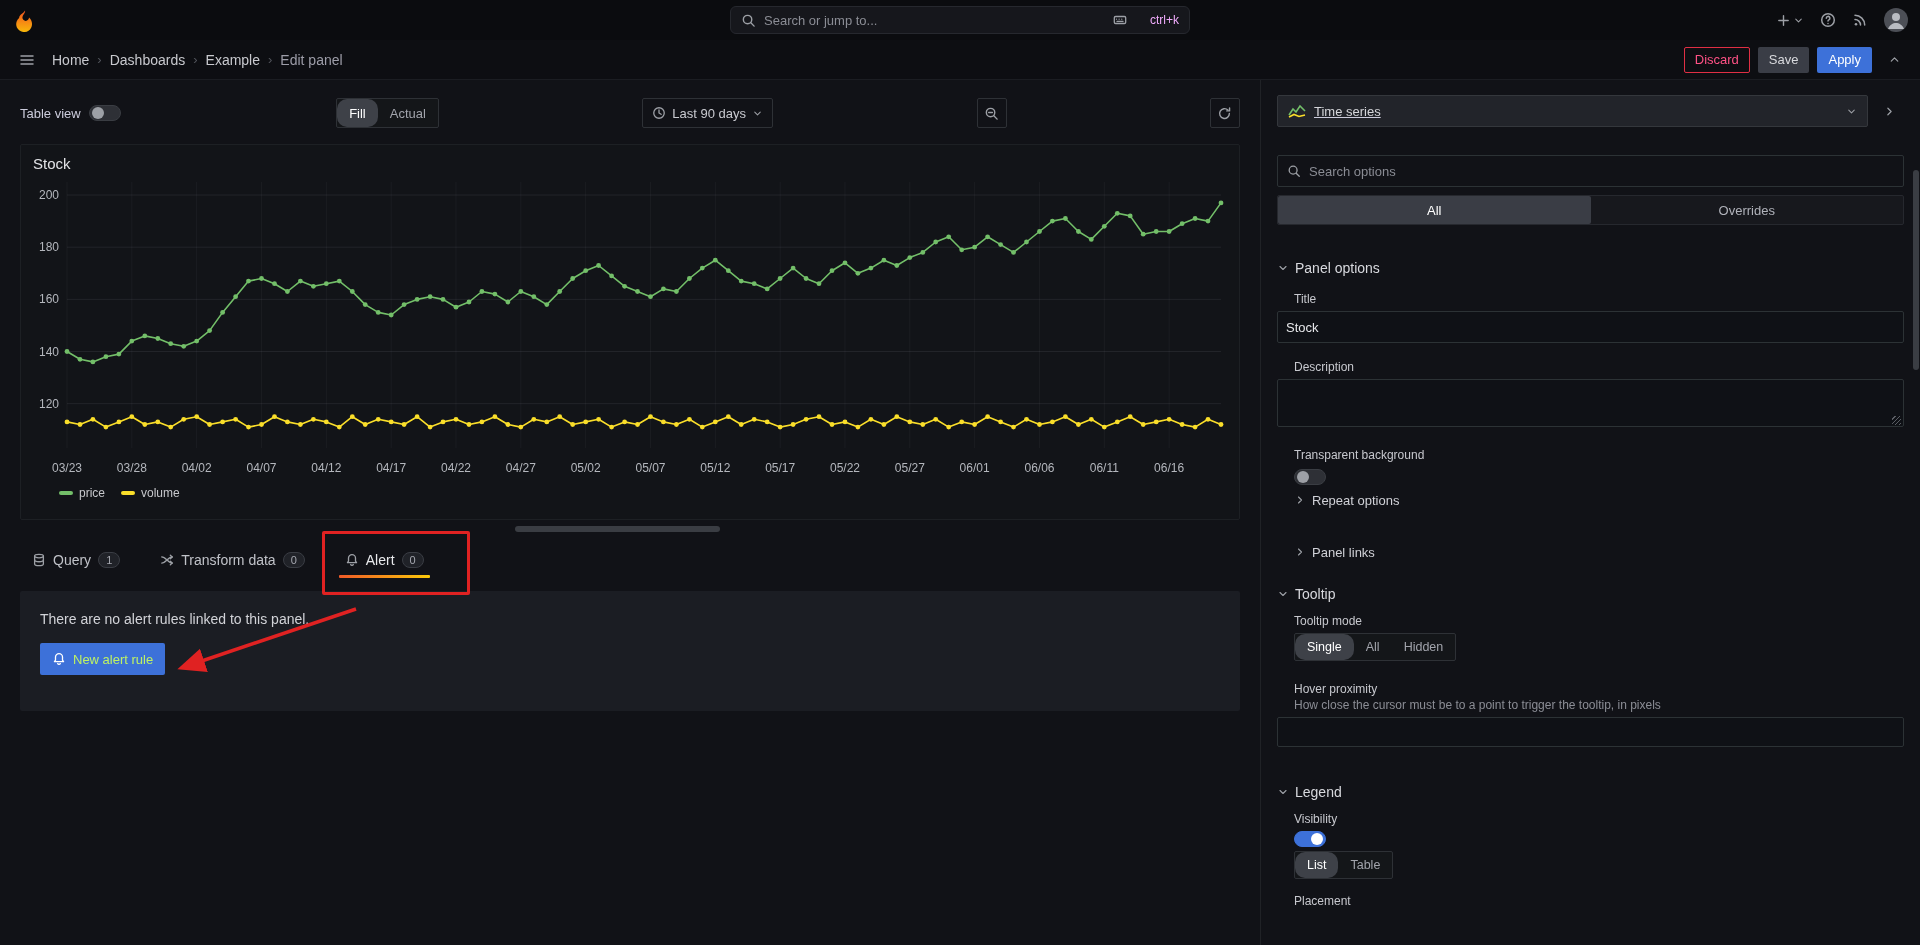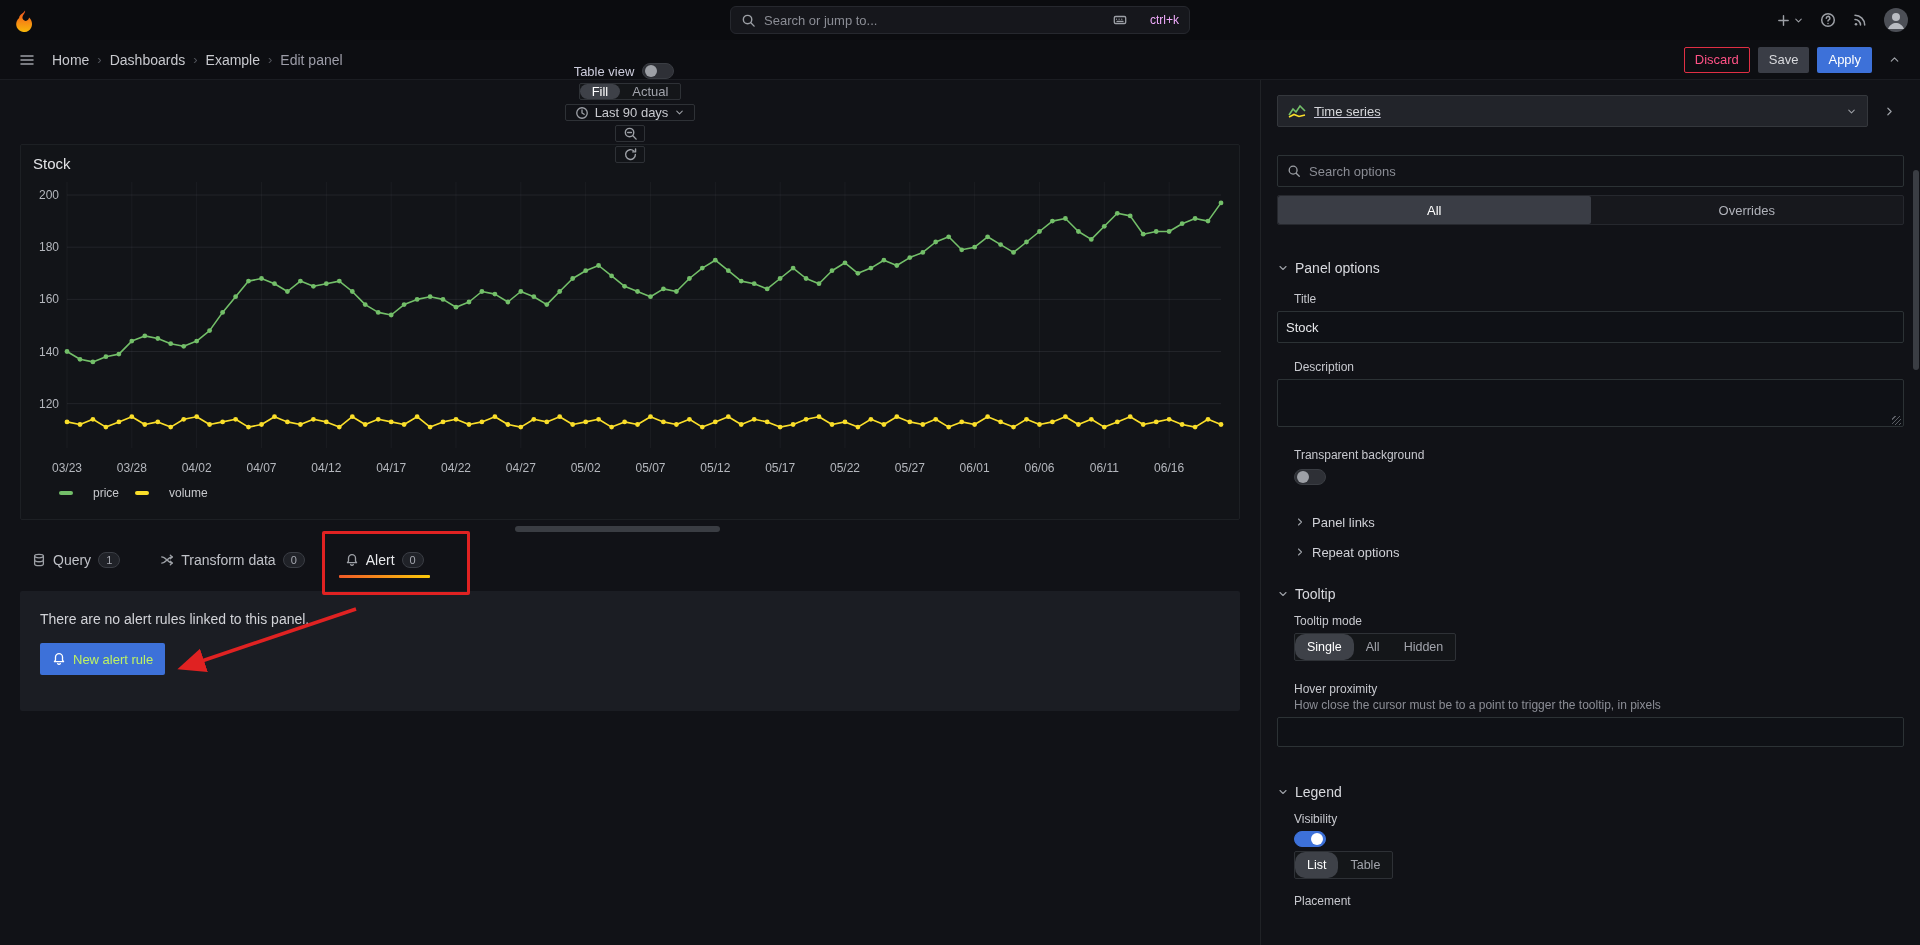--- a/index.html
+++ b/index.html
@@ -31,37 +31,37 @@
   .btn { height:26px; padding:0 10px; border-radius:2px; font-size:13px; display:flex; align-items:center; gap:6px; cursor:pointer; border:1px solid transparent; }
   .btn-destructive { color:#ff5286; border-color:#e02f44; background:transparent; }
   .btn-secondary { background:#3a3d46; color:#d8d9dd; }
   .btn-primary { background:#3d71d9; color:#ffffff; }
   .collapse-btn { width:28px; height:28px; display:flex; align-items:center; justify-content:center; cursor:pointer; }
 
   
   .workspace { display:flex; height:865px; }
   .main { flex:1; min-width:0; position:relative; padding:18px 20px 0 20px; }
 
-  .edit-toolbar { height:30px; display:flex; align-items:center; justify-content:center; gap:4px;flex-direction:column; }
+  .edit-toolbar { height:30px; display:flex; align-items:center; justify-content:space-between; gap:24px; }
   .tv-group { display:flex; align-items:center; gap:8px; margin-right:12px; font-size:13px; color:#ccccdc; }
   .switch { width:32px; height:16px; border-radius:8px; background:#2e3036; border:1px solid #3a3d43; position:relative; cursor:pointer; flex:none; }
   .switch .knob { position:absolute; top:1px; left:2px; width:12px; height:12px; border-radius:50%; background:#9da0a6; }
   .switch.on { background:#3d71d9; border-color:#3d71d9; }
   .switch.on .knob { left:auto; right:2px; background:#ffffff; }
   .btn-group { display:inline-flex; align-items:stretch; background:#141619; border:1px solid #2e3136; border-radius:2px; height:30px; }
   .btn-group .opt { display:flex; align-items:center; padding:0 12px; font-size:13px; color:#a2a4ac; cursor:pointer; border-radius:10px; }
   .btn-group .opt.active { background:#3e4148; color:#ffffff; }
   .tb-btn { height:30px; display:flex; align-items:center; gap:6px; padding:0 9px; border:1px solid #2e3136; border-radius:2px; color:#c9cad0; font-size:13px; cursor:pointer; background:transparent; }
   .tb-btn.square { width:30px; justify-content:center; padding:0; }
 
   
   .panel { margin-top:16px; height:376px; background:#121418; border:1px solid #1d2024; border-radius:2px; padding:10px 12px 4px 12px; }
   .panel-title { font-size:15px; color:#e3e4e8; font-weight:500; margin-bottom:4px; }
   .legend-row { display:flex; align-items:center; gap:16px; padding-left:26px; margin-top:2px; }
-  .legend-item { display:flex; align-items:center; gap:20px; font-size:12px; color:#c7c8cc; cursor:pointer; }
+  .legend-item { display:flex; align-items:center; gap:6px; font-size:12px; color:#c7c8cc; cursor:pointer; }
   .legend-item .swatch { width:14px; height:4px; border-radius:2px; display:inline-block; }
 
   .hscroll { height:6px; margin-top:6px; position:relative; }
   .hscroll .thumb { position:absolute; left:495px; width:205px; height:6px; border-radius:3px; background:#3a3d43; cursor:grab; }
 
   
   .tabs-row { margin-top:10px; display:flex; gap:16px; height:36px; }
   .tab { display:flex; align-items:center; gap:7px; padding:0 12px; font-size:14px; color:#c0c2c8; cursor:pointer; position:relative; }
   .tab.active { color:#e8e9ec; }
   .tab.active::after { content:""; position:absolute; left:6px; right:6px; bottom:0; height:3px;
@@ -594,31 +594,31 @@
     <div class="ta-wrap">
       <textarea class="textarea" style=""></textarea>
       <span class="ta-resize"></span>
     </div>
 
     <div class="field-label mt16">Transparent background</div>
     <span class="switch mt6 ml17" style="display:block">
         <span class="knob"></span>
       </span>
 
+    <div class="sub-row">
+      <svg class="ic" width="12" height="12" viewBox="0 0 16 16">
+          <path d="M6 4l4 4-4 4"></path>
+        </svg>
+      <span>Repeat options</span>
+    </div>
     <div class="sub-row mt22">
       <svg class="ic" width="12" height="12" viewBox="0 0 16 16">
           <path d="M6 4l4 4-4 4"></path>
         </svg>
       <span>Panel links</span>
-    </div>
-    <div class="sub-row">
-      <svg class="ic" width="12" height="12" viewBox="0 0 16 16">
-          <path d="M6 4l4 4-4 4"></path>
-        </svg>
-      <span>Repeat options</span>
     </div>
 
     
     <div class="section-head mt16">
       <svg class="ic" width="12" height="12" viewBox="0 0 16 16">
           <path d="M4 6l4 4 4-4"></path>
         </svg>
       <span>Tooltip</span>
     </div>
     <div class="field-label mt8">Tooltip mode</div>

